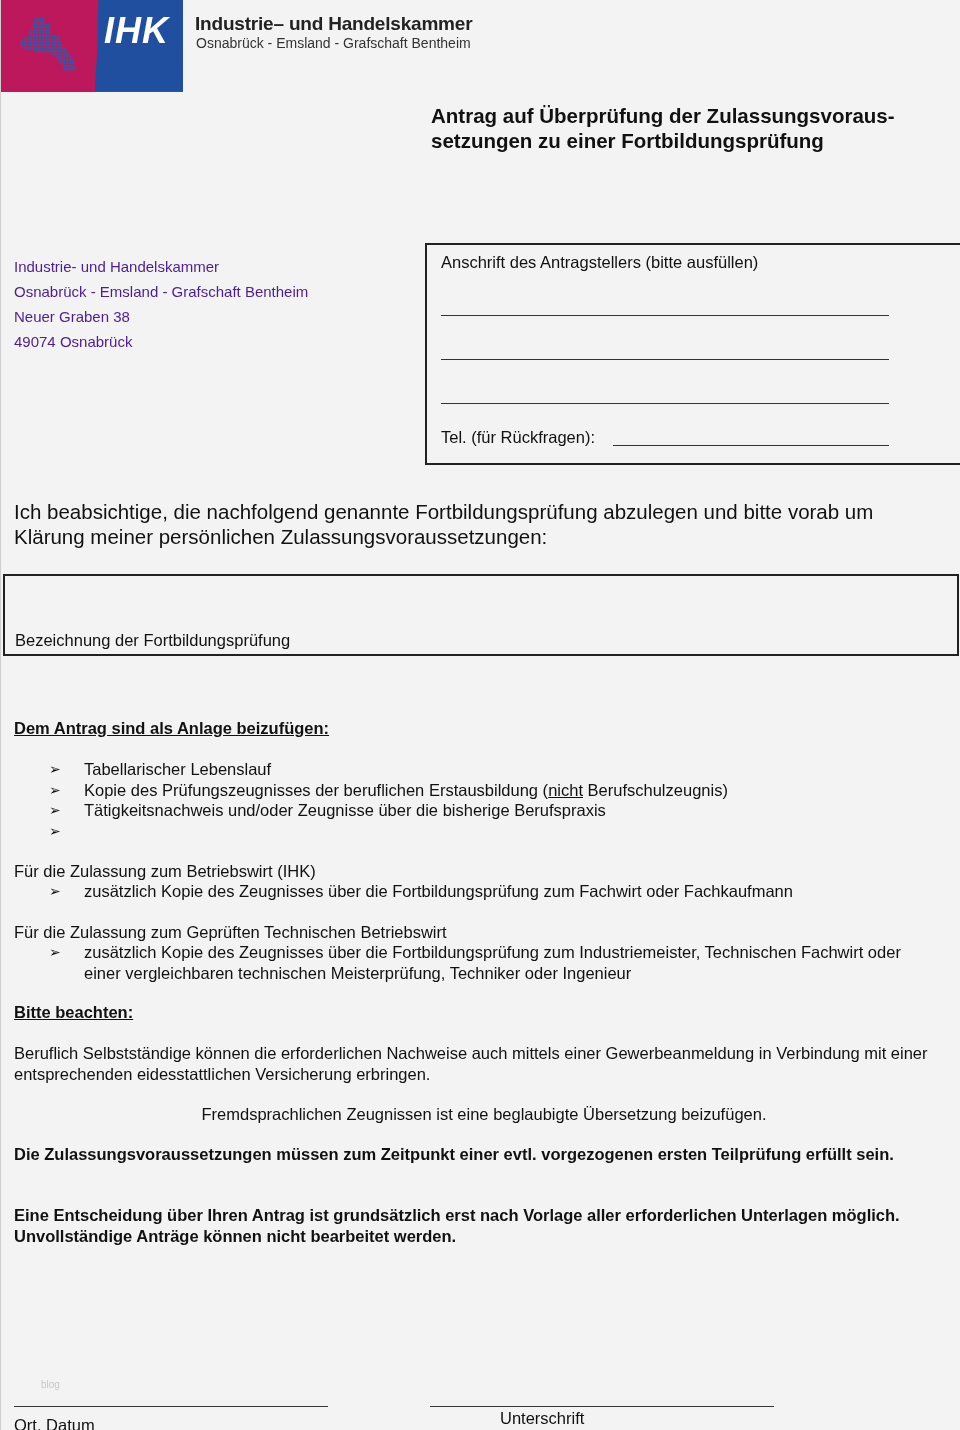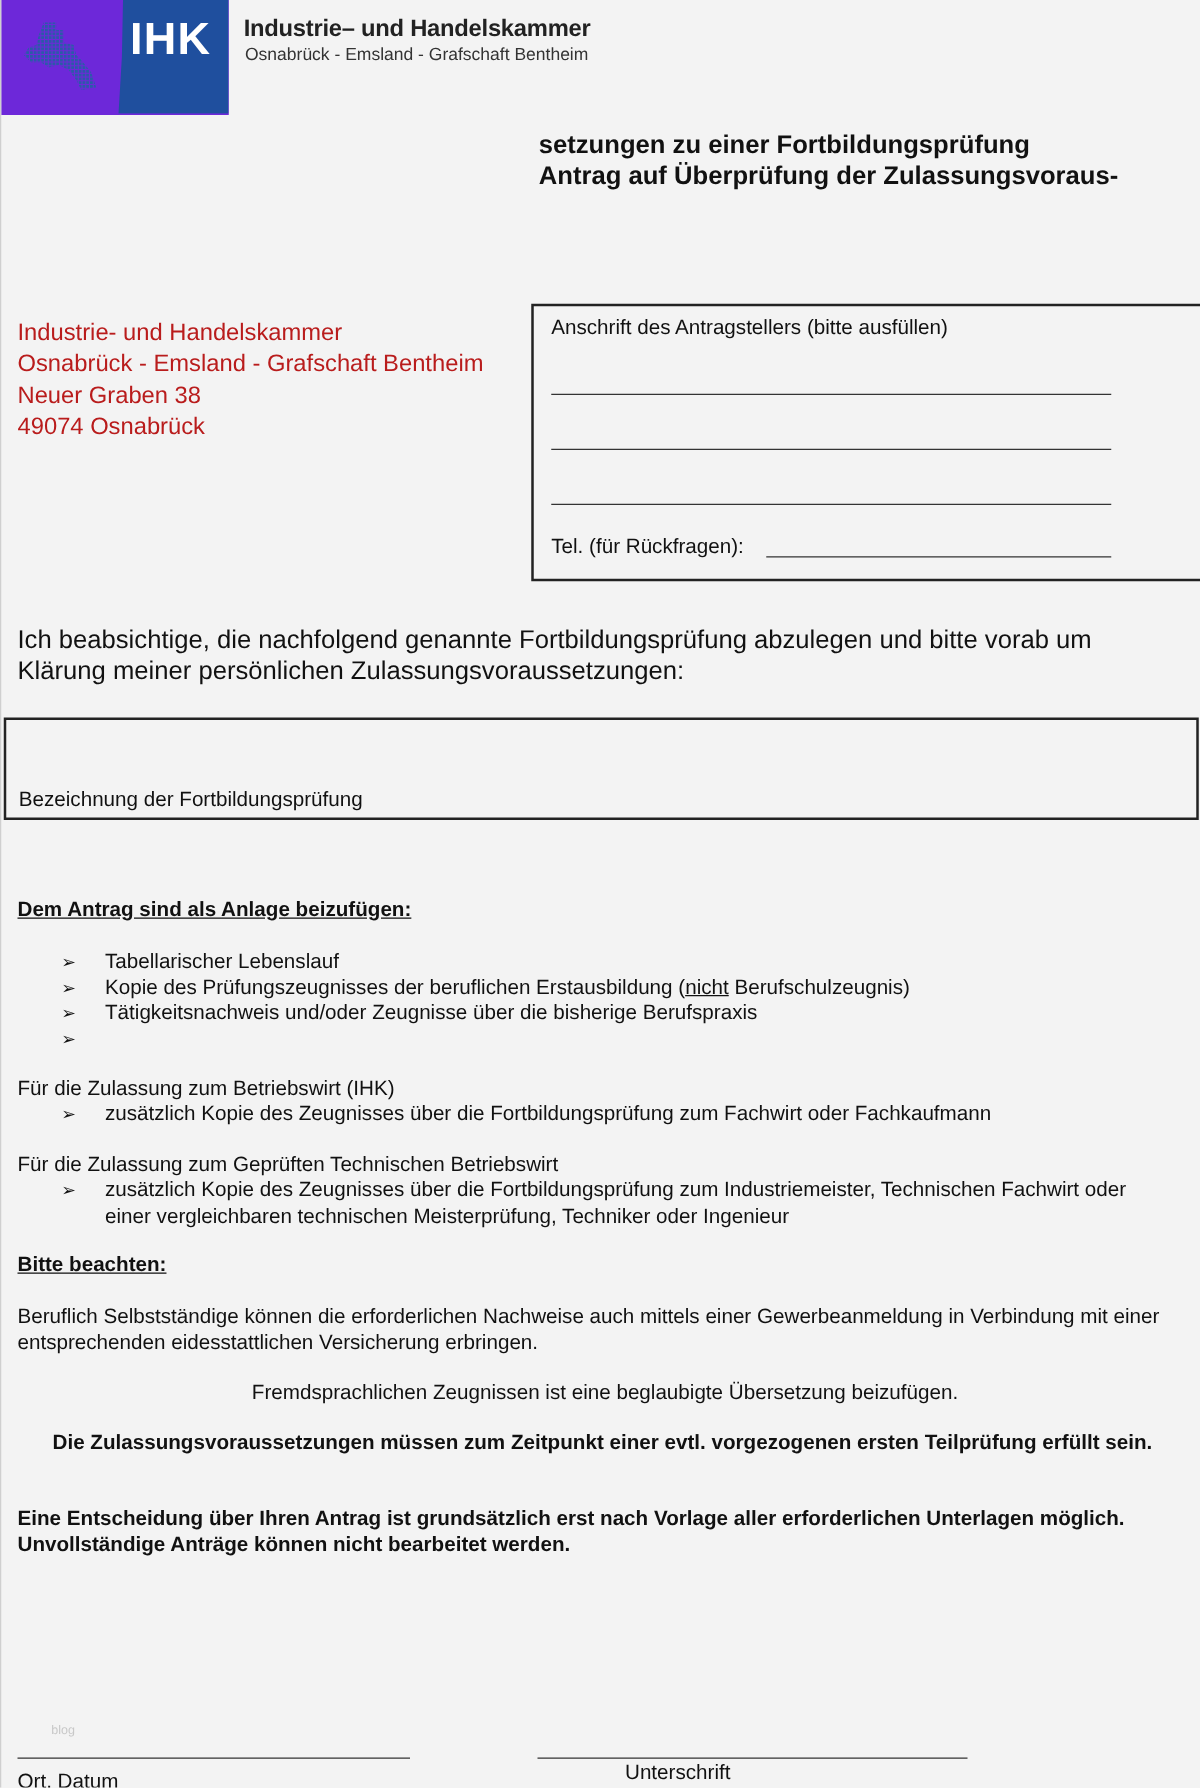--- a/index.html
+++ b/index.html
@@ -7,21 +7,21 @@
     width: 960px; height: 1430px; position: relative; overflow: hidden;
     background: #f3f3f3;
     font-family: "Liberation Sans", "DejaVu Sans", sans-serif;
     color: #111;
     border-left: 1px solid #cfcfcf;
     box-sizing: border-box;
   }
   .abs { position: absolute; }
 
   
-  .logo-box { left: 0; top: 0; width: 182px; height: 92px; background: #6d28d9; overflow: hidden; }
+  .logo-box { left: 0; top: 0; width: 182px; height: 92px; background: #be185d; overflow: hidden; font-style: italic; }
   .logo-blue {
     position: absolute; left: 92px; top: 0; width: 90px; height: 91px;
     background: #1f4f9e;
     clip-path: polygon(6% 0, 100% 0, 100% 100%, 2% 100%, 5% 50%);
   }
   .logo-ihk {
     position: absolute; left: 103px; top: 10px; color: #fff;
     font-weight: bold; font-size: 36px; letter-spacing: 1px;
   }
   .logo-map { position: absolute; left: 14px; top: 14px; }
@@ -31,21 +31,21 @@
   }
   .org-sub {
     left: 195px; top: 35px; font-size: 14px; color: #333;
   }
 
   .title {
     left: 430px; top: 103px; font-weight: bold; font-size: 20.5px; line-height: 25px;
     color: #111;
   }
 
-  .addr { left: 13px; top: 254px; font-size: 19px; line-height: 25px; color: #b91c1c; }
+  .addr { left: 13px; top: 254px; font-size: 15px; line-height: 25px; color: #4c1d95; }
 
   .applicant-box {
     left: 424px; top: 243px; width: 596px; height: 222px;
     border: 2px solid #222; box-sizing: border-box;
   }
   .applicant-label { position: absolute; left: 14px; top: 8px; font-size: 16.5px; }
   .fill-line { position: absolute; left: 14px; width: 448px; height: 0; border-top: 1px solid #333; }
   .tel-label { position: absolute; left: 14px; top: 183px; font-size: 16.5px; }
   .tel-line { position: absolute; left: 186px; top: 200px; width: 276px; border-top: 1px solid #333; }
 
@@ -83,22 +83,22 @@
     </defs>
     <path d="M20 4 L30 4 L30 10 L36 10 L36 20 L44 22 L46 30 L50 34 L58 44 L62 56 L50 58 L46 50 L40 42 L32 38 L24 40 L18 36 L10 36 L4 30 L8 24 L14 22 L16 14 Z" fill="url(#grid)"></path>
   </svg>
   <div class="logo-blue"></div>
   <div class="logo-ihk">IHK</div>
 </div>
 <div class="abs org-name">Industrie– und Handelskammer</div>
 <div class="abs org-sub">Osnabrück - Emsland - Grafschaft Bentheim</div>
 
 <div class="abs title">
+  <div>Antrag auf Überprüfung der Zulassungsvoraus-</div>
   <div>setzungen zu einer Fortbildungsprüfung</div>
-  <div>Antrag auf Überprüfung der Zulassungsvoraus-</div>
 </div>
 
 <div class="abs addr">
   <div>Industrie- und Handelskammer</div>
   <div>Osnabrück - Emsland - Grafschaft Bentheim</div>
   <div>Neuer Graben 38</div>
   <div>49074 Osnabrück</div>
 </div>
 
 <div class="abs applicant-box">
@@ -131,20 +131,20 @@
 </ul>
 
 <div class="abs body-text" style="left:13px; top:922px;">Für die Zulassung zum Geprüften Technischen Betriebswirt</div>
 <ul class="abs bul" style="left:13px; top:942px; width:920px;">
   <li><span class="arrow">➢</span><span>zusätzlich Kopie des Zeugnisses über die Fortbildungsprüfung zum Industriemeister, Technischen Fachwirt oder einer vergleichbaren technischen Meisterprüfung, Techniker oder Ingenieur</span></li>
 </ul>
 
 <div class="abs section-head" style="left:13px; top:1003px;">Bitte beachten:</div>
 <div class="abs body-text" style="left:13px; top:1043px; width:940px;">Beruflich Selbstständige können die erforderlichen Nachweise auch mittels einer Gewerbeanmeldung in Verbindung mit einer entsprechenden eidesstattlichen Versicherung erbringen.</div>
 <div class="abs body-text" style="left:13px; top:1104px; width:940px;text-align:center;">Fremdsprachlichen Zeugnissen ist eine beglaubigte Übersetzung beizufügen.</div>
-<div class="abs body-text bold" style="left:13px; top:1144px; width:910px;margin-left:28px;">Die Zulassungsvoraussetzungen müssen zum Zeitpunkt einer evtl. vorgezogenen ersten Teilprüfung erfüllt sein.</div>
+<div class="abs body-text bold" style="left:13px; top:1144px; width:910px;">Die Zulassungsvoraussetzungen müssen zum Zeitpunkt einer evtl. vorgezogenen ersten Teilprüfung erfüllt sein.</div>
 <div class="abs body-text bold" style="left:13px; top:1205px; width:890px;">Eine Entscheidung über Ihren Antrag ist grundsätzlich erst nach Vorlage aller erforderlichen Unterlagen möglich. Unvollständige Anträge können nicht bearbeitet werden.</div>
 
 <div class="abs watermark">blog</div>
 <div class="abs sig-line" style="left:13px; top:1406px; width:314px;"></div>
 <div class="abs sig-line" style="left:429px; top:1406px; width:344px;"></div>
 <div class="abs sig-label" style="left:13px; top:1389px;margin-top:27px;">Ort, Datum</div>
 <div class="abs sig-label" style="left:499px; top:1409px;">Unterschrift</div>
 
 </body></html>

